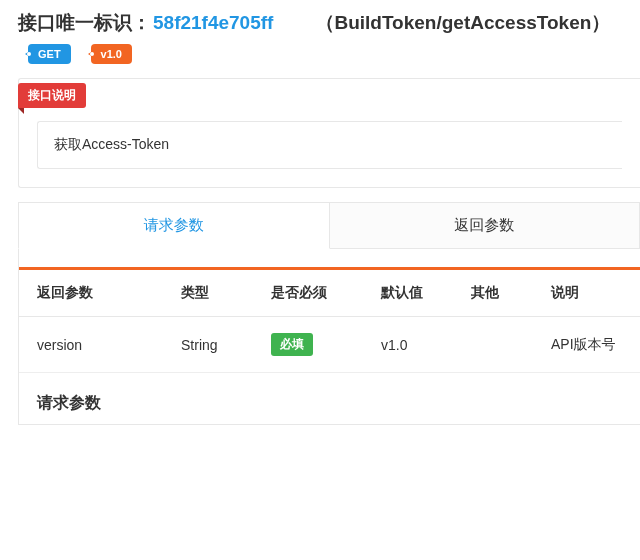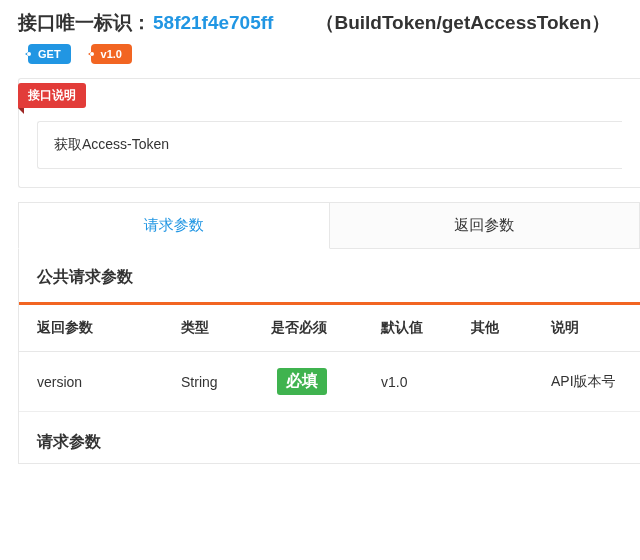--- a/index.html
+++ b/index.html
@@ -162,25 +162,24 @@
     vertical-align: middle;
   }
   .col-name { width: 150px; padding-left:18px !important;}
   .col-type { width: 90px; }
   .col-req  { width: 110px; }
   .col-def  { width: 90px; }
   .col-other{ width: 80px; }
   .pill {
     display: inline-block;
     color: #fff;
-    font-size: 16px;
+    font-size: 12px;
     font-weight: 600;
     padding: 3px 9px;
     border-radius: 3px;
-    margin-left: 6px;
   }
   .pill-green { background: #3fb34f; }
   .pill-red   { background: #E23C39; }
 
   .sub-section-title {
     font-size: 16px;
     font-weight: 700;
     padding: 20px 18px 10px 18px;
   }
 </style>
@@ -200,21 +199,20 @@
   <div class="ribbon">接口说明</div>
   <div class="desc-box">获取Access-Token</div>
 </div>
 
 <div class="tabs">
   <div class="tab active">请求参数</div>
   <div class="tab inactive">返回参数</div>
 </div>
 
 <div class="section">
-  <div class="section-title">公共请求参数</div>
   <div class="accent-line"></div>
   <table>
     <thead>
       <tr>
         <th class="col-name">返回参数</th>
         <th class="col-type">类型</th>
         <th class="col-req">是否必须</th>
         <th class="col-def">默认值</th>
         <th class="col-other">其他</th>
         <th>说明</th>

